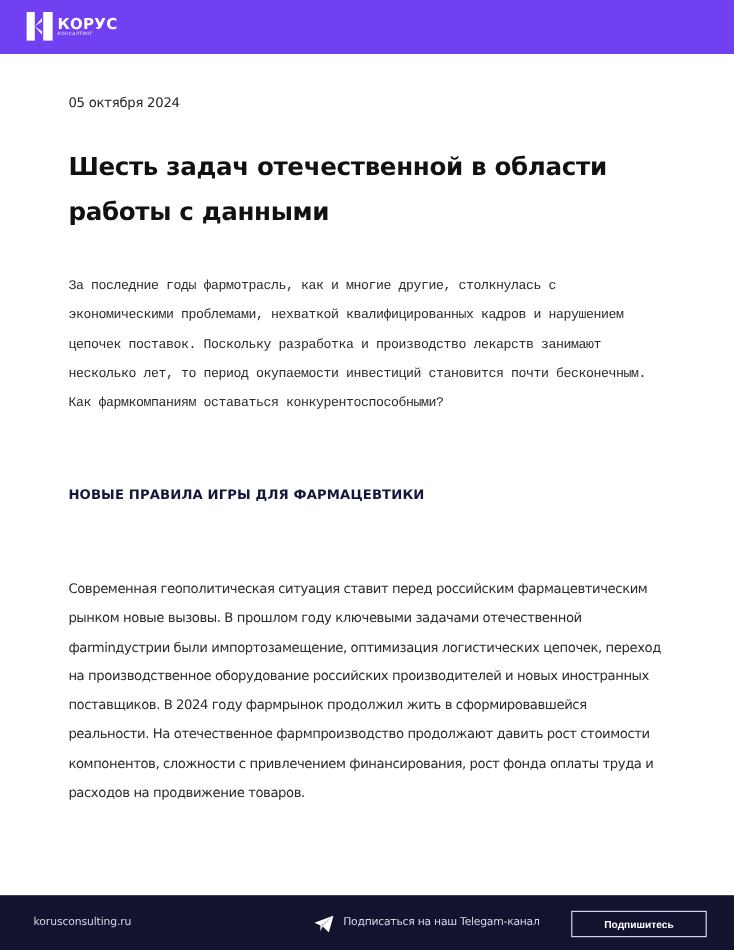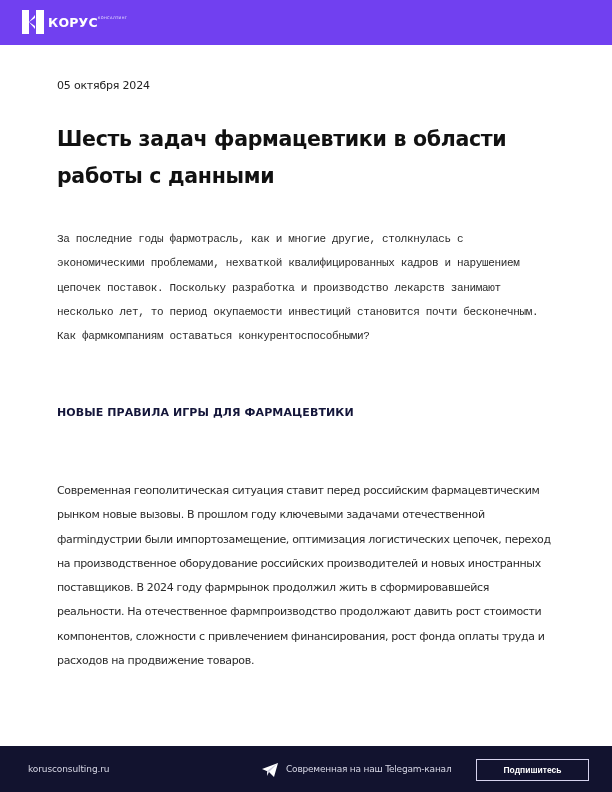--- a/index.html
+++ b/index.html
@@ -5,21 +5,21 @@
   * { box-sizing: border-box; margin: 0; padding: 0; }
   html, body { width: 612px; height: 792px; background: #ffffff; overflow: hidden; }
   body { position: relative; font-family: "DejaVu Sans", sans-serif; color: #222; }
 
   .header {
     position: absolute; left: 0; top: 0; width: 612px; height: 45px;
     background: #7140f0;
   }
   .logo { position: absolute; left: 22px; top: 10px; height: 24px; display: flex; align-items: center; }
   .logo-mark { width: 22px; height: 24px; position: relative; }
-  .logo-texts { margin-left: 4px; display: flex; flex-direction: row; }
+  .logo-texts { margin-left: 4px; display: flex; flex-direction: column; }
   .logo-name { color: #fff; font-family: "DejaVu Sans", sans-serif; font-weight: bold; font-size: 12.5px; letter-spacing: 0.2px; line-height: 13px; }
   .logo-sub { color: #fff; font-size: 3.6px; letter-spacing: 0.4px; line-height: 5px; opacity: 0.9; }
   .btn-write {
     position: absolute; left: 476px; top: 11px; width: 113px; height: 22px;
     border: 1px solid #e4dcff; color: #fff; background: transparent;
     font-family: "DejaVu Sans", sans-serif; font-size: 8px; font-weight: bold;
     display: flex; align-items: center; justify-content: center;
   }
 
   .date { position: absolute; left: 57px; top: 79px; font-size: 11px; color: #222; letter-spacing: -0.2px; }
@@ -66,29 +66,29 @@
       </svg>
     </div>
     <div class="logo-texts">
       <span class="logo-name">КОРУС</span>
       <span class="logo-sub">КОНСАЛТИНГ</span>
     </div>
   </div>
 </header>
 
 <div class="date">05 октября 2024</div>
-<h1 class="title">Шесть задач фармацевтики в области работы с данными</h1>
+<h1 class="title">Шесть задач отечественной в области работы с данными</h1>
 <p class="para p1">За последние годы фармотрасль, как и многие другие, столкнулась с экономическими проблемами, нехваткой квалифицированных кадров и нарушением цепочек поставок. Поскольку разработка и производство лекарств занимают несколько лет, то период окупаемости инвестиций становится почти бесконечным. Как фармкомпаниям оставаться конкурентоспособными?</p>
 <h2 class="section-heading">НОВЫЕ ПРАВИЛА ИГРЫ ДЛЯ ФАРМАЦЕВТИКИ</h2>
 <p class="para p2">Современная геополитическая ситуация ставит перед российским фармацевтическим рынком новые вызовы. В прошлом году ключевыми задачами отечественной фarminдустрии были импортозамещение, оптимизация логистических цепочек, переход на производственное оборудование российских производителей и новых иностранных поставщиков. В 2024 году фармрынок продолжил жить в сформировавшейся реальности. На отечественное фармпроизводство продолжают давить рост стоимости компонентов, сложности с привлечением финансирования, рост фонда оплаты труда и расходов на продвижение товаров.</p>
 
 <footer class="footer">
   <span class="footer-site">korusconsulting.ru</span>
   <span class="tg-icon">
     <svg width="16" height="14" viewBox="0 0 16 14">
       <polygon points="0,6 16,0 12,14 7,9" fill="#ffffff"></polygon>
       <polygon points="7,9 16,0 5,8" fill="#c9c9dc"></polygon>
       <polygon points="5,8 7,9 5,13" fill="#e6e6f0"></polygon>
     </svg>
   </span>
-  <span class="tg-text">Современная на наш Telegam-канал</span>
+  <span class="tg-text">Подписаться на наш Telegam-канал</span>
 </footer>
 <button class="btn-sub">Подпишитесь</button>
 
 </body></html>

